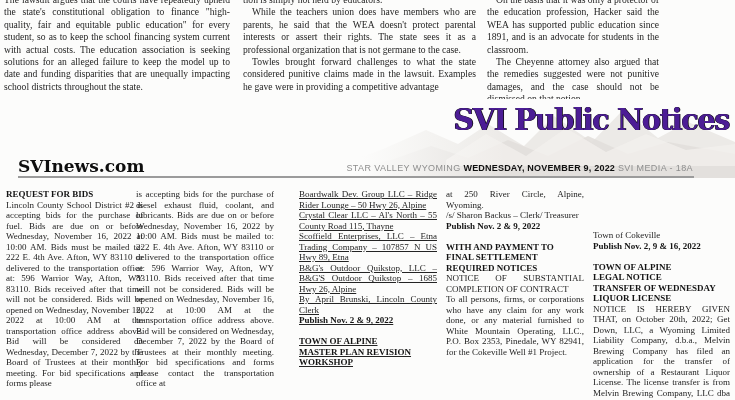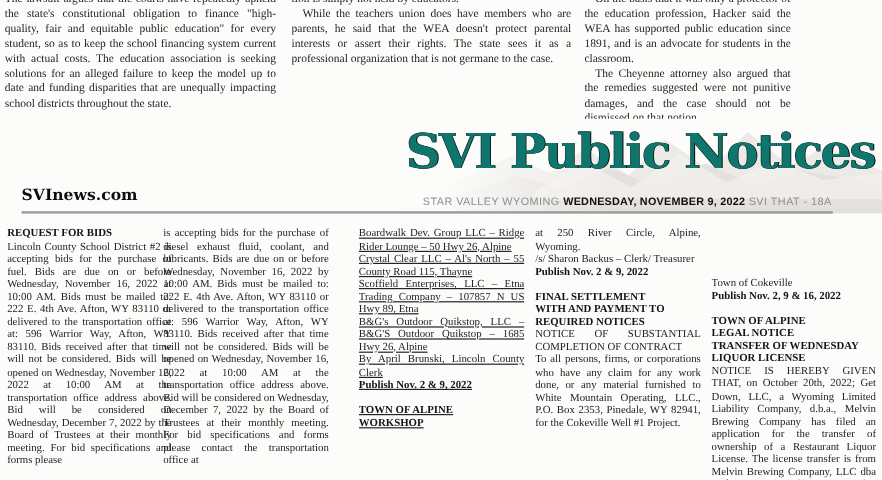--- a/index.html
+++ b/index.html
@@ -14,25 +14,25 @@
   .topcol p{margin:0;}
   .topcol p.ind{text-indent:9px;}
   #tc1{left:4px;width:226px;}
   #tc2{left:243px;width:233px;}
   #tc3{left:487px;width:172px;}
   
   #mountains{position:absolute;left:336px;top:100px;width:399px;height:78px;}
   #mfade{position:absolute;left:336px;top:100px;width:170px;height:78px;
     background:linear-gradient(to right,#fcfcfb 15%,rgba(252,252,251,0));}
   #title{position:absolute;top:103px;right:6px;white-space:nowrap;
-    font-family:"DejaVu Serif", serif;font-weight:bold;font-size:40px;
-    letter-spacing:-1.5px;color:#0f766e;
+    font-family:"DejaVu Serif", serif;font-weight:bold;font-size:29px;
+    letter-spacing:-1.5px;color:#4c1d95;
     text-shadow:0.7px 0 0 #0c0c0c,-0.4px 0 0 #0c0c0c;}
   #siteurl{position:absolute;left:18px;top:156px;
-    font-family:"DejaVu Serif", serif;font-weight:bold;font-size:13px;color:#0e0e0e;}
+    font-family:"DejaVu Serif", serif;font-weight:bold;font-size:17px;color:#0e0e0e;}
   #dateline{position:absolute;top:163px;right:42px;white-space:nowrap;
     font-family:"Liberation Sans", sans-serif;font-size:9px;}
   #dateline .gray{color:#8e8e8e;letter-spacing:0.4px;text-align:right;}
   #dateline .bold{color:#101010;font-weight:bold;letter-spacing:0.2px;}
   #rule{position:absolute;left:18px;top:176px;width:676px;height:2px;background:#9b9b9b;}
   
   .ncol{position:absolute;top:189px;height:211px;overflow:hidden;
     font-size:9px;line-height:10.5px;text-align:justify;color:#242424;}
   .ncol p{margin:0;}
   .nhead{font-weight:bold;text-align:left;color:#141414;}
@@ -46,67 +46,69 @@
 </style>
 </head>
 <body>
 
 <div class="topcol" id="tc1">
   <p>The lawsuit argues that the courts have repeatedly upheld the state's constitutional obligation to finance "high-quality, fair and equitable public education" for every student, so as to keep the school financing system current with actual costs. The education association is seeking solutions for an alleged failure to keep the model up to date and funding disparities that are unequally impacting school districts throughout the state.</p>
 </div>
 <div class="topcol" id="tc2">
   <p>tion is simply not held by educators.</p>
   <p class="ind">While the teachers union does have members who are parents, he said that the WEA doesn't protect parental interests or assert their rights. The state sees it as a professional organization that is not germane to the case.</p>
+  <p class="ind">Towles brought forward challenges to what the state considered punitive claims made in the lawsuit. Examples he gave were in providing a competitive advantage</p>
 </div>
 <div class="topcol" id="tc3">
   <p class="ind">On the basis that it was only a protector of the education profession, Hacker said the WEA has supported public education since 1891, and is an advocate for students in the classroom.</p>
   <p class="ind">The Cheyenne attorney also argued that the remedies suggested were not punitive damages, and the case should not be dismissed on that notion.</p>
 
 </div>
 
 <svg id="mountains" viewBox="0 0 399 78" preserveAspectRatio="none">
   <polygon fill="#eceae7" points="0,66 45,50 90,30 122,44 152,24 188,46 218,16 256,42 287,10 322,38 352,22 399,42 399,78 0,78"></polygon>
   <polygon fill="#e2dfdb" opacity="0.9" points="0,72 55,60 95,46 132,58 172,40 212,56 252,36 292,54 332,42 399,54 399,78 0,78"></polygon>
   <polygon fill="#f3f1ee" opacity="0.7" points="110,60 150,34 190,56 230,28 270,52 310,34 350,50 399,44 399,66 110,66"></polygon>
 </svg>
 <div id="mfade"></div>
 <div id="title">SVI Public Notices</div>
 <div id="siteurl">SVInews.com</div>
-<div id="dateline"><span class="gray">STAR VALLEY WYOMING </span><span class="bold">WEDNESDAY, NOVEMBER 9, 2022</span><span class="gray"> SVI THAT - 18A</span></div>
+<div id="dateline"><span class="gray">STAR VALLEY WYOMING </span><span class="bold">WEDNESDAY, NOVEMBER 9, 2022</span><span class="gray"> SVI MEDIA - 18A</span></div>
 <div id="rule"></div>
 
 <div class="ncol" id="nc1">
   <div class="nhead">REQUEST FOR BIDS</div>
   <p>Lincoln County School District #2 is accepting bids for the purchase of fuel. Bids are due on or before Wednesday, November 16, 2022 at 10:00 AM. Bids must be mailed to: 222 E. 4th Ave. Afton, WY 83110 or delivered to the transportation office at: 596 Warrior Way, Afton, WY 83110. Bids received after that time will not be considered. Bids will be opened on Wednesday, November 16, 2022 at 10:00 AM at the transportation office address above. Bid will be considered on Wednesday, December 7, 2022 by the Board of Trustees at their monthly meeting. For bid specifications and forms please</p>
 </div>
 
 <div class="ncol" id="nc2">
   <p>is accepting bids for the purchase of diesel exhaust fluid, coolant, and lubricants. Bids are due on or before Wednesday, November 16, 2022 by 10:00 AM. Bids must be mailed to: 222 E. 4th Ave. Afton, WY 83110 or delivered to the transportation office at: 596 Warrior Way, Afton, WY 83110. Bids received after that time will not be considered. Bids will be opened on Wednesday, November 16, 2022 at 10:00 AM at the transportation office address above. Bid will be considered on Wednesday, December 7, 2022 by the Board of Trustees at their monthly meeting. For bid specifications and forms please contact the transportation office at</p>
 </div>
 
 <div class="ncol" id="nc3">
   <p>Boardwalk Dev. Group LLC – Ridge Rider Lounge – 50 Hwy 26, Alpine</p>
   <p>Crystal Clear LLC – Al's North – 55 County Road 115, Thayne</p>
   <p>Scoffield Enterprises, LLC – Etna Trading Company – 107857 N US Hwy 89, Etna</p>
   <p>B&amp;G's Outdoor Quikstop, LLC – B&amp;G'S Outdoor Quikstop – 1685 Hwy 26, Alpine</p>
   <p>By April Brunski, Lincoln County Clerk</p>
   <div class="publish">Publish Nov. 2 &amp; 9, 2022</div>
   <div class="nh-group">
     <div class="nhead">TOWN OF ALPINE</div>
+    <div class="nhead">MASTER PLAN REVISION</div>
     <div class="nhead">WORKSHOP</div>
   </div>
 </div>
 
 <div class="ncol" id="nc4">
   <p>at 250 River Circle, Alpine, Wyoming.</p>
   <p>/s/ Sharon Backus – Clerk/ Treasurer</p>
   <div class="publish">Publish Nov. 2 &amp; 9, 2022</div>
   <div class="nh-group">
+    <div class="nhead">WITH AND PAYMENT TO</div>
     <div class="nhead">FINAL SETTLEMENT</div>
-    <div class="nhead">WITH AND PAYMENT TO</div>
     <div class="nhead">REQUIRED NOTICES</div>
   </div>
   <p>NOTICE OF SUBSTANTIAL COMPLETION OF CONTRACT</p>
   <p>To all persons, firms, or corporations who have any claim for any work done, or any material furnished to White Mountain Operating, LLC., P.O. Box 2353, Pinedale, WY 82941, for the Cokeville Well #1 Project.</p>
 </div>
 
 <div class="ncol" id="nc5">
   <p>Town of Cokeville</p>
   <div class="publish">Publish Nov. 2, 9 &amp; 16, 2022</div>
   <div class="nh-group">

